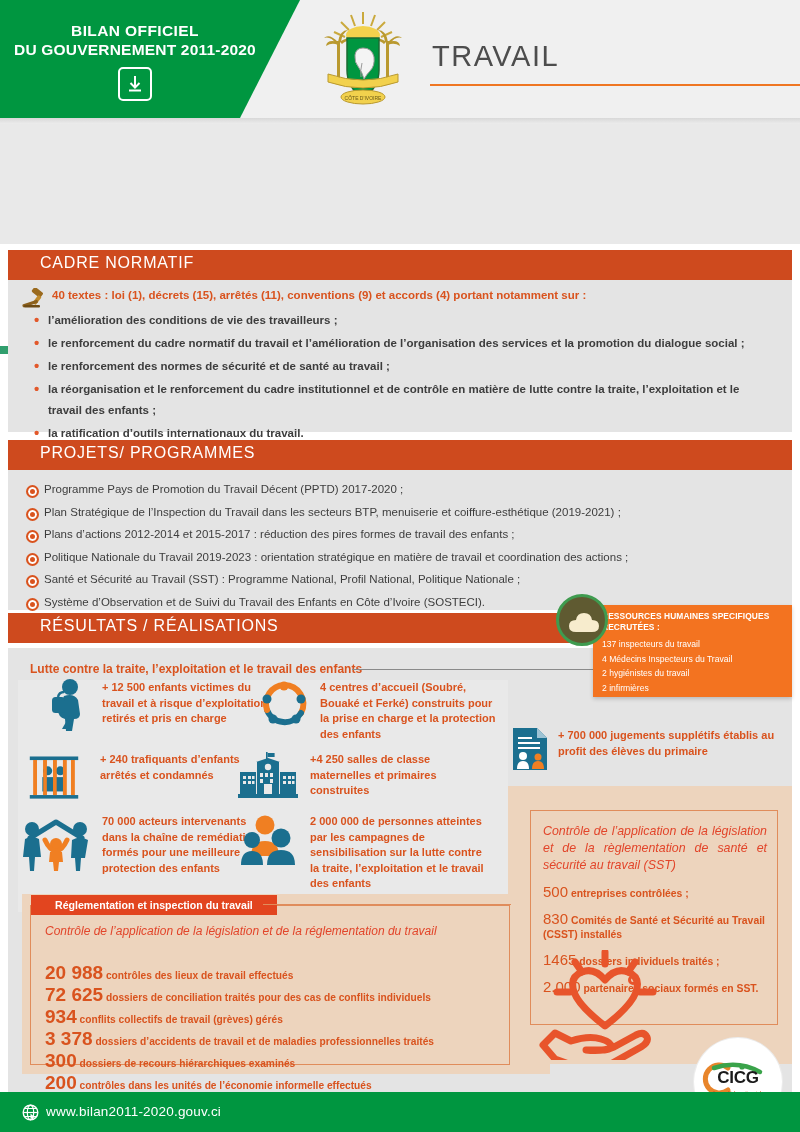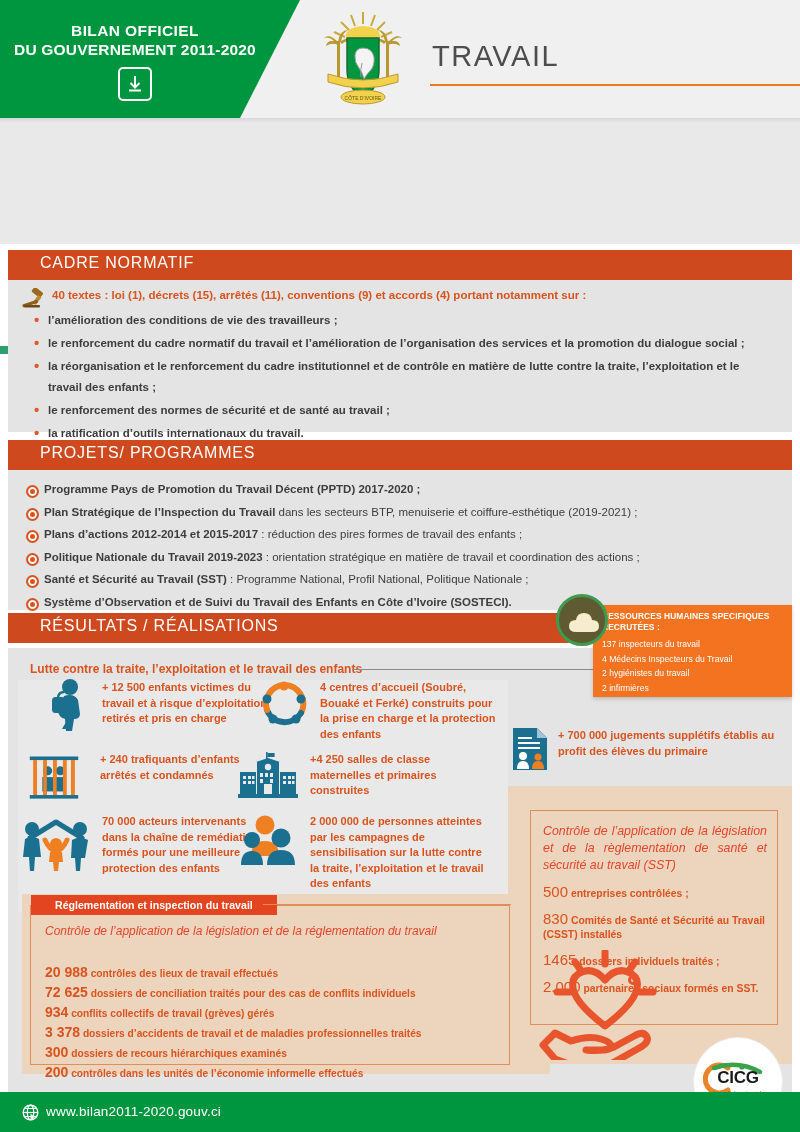--- a/index.html
+++ b/index.html
@@ -72,21 +72,21 @@
 
   
   .pp-body { left:8px; top:470px; width:784px; height:140px; }
   .pp-list { position:absolute; left:26px; top:478px; width:756px; }
   .pp-li { position:relative; padding-left:18px; font-size:11.5px; color:#3d3d3d; line-height:22.5px; }
   .pp-li:before {
     content:""; position:absolute; left:0; top:7px; width:9px; height:9px; border-radius:50%;
     border:2px solid #d9531e; background:#fff;
     box-shadow: inset 0 0 0 2px #fff, inset 0 0 0 10px #d9531e;
   }
-  .pp-li b { font-weight:bold; }
+  .pp-li b { font-weight:normal; }
 
   
   .res-body { left:8px; top:648px; width:784px; height:450px; }
   .res-sub { position:absolute; left:30px; top:662px; font-size:12px; font-weight:bold; color:#d9531e; }
   .res-rule { position:absolute; left:352px; top:669px; width:250px; height:1px; background:#8a8a8a; }
 
   .grey-inner { position:absolute; left:18px; top:680px; width:490px; height:232px; background:#e9e9e9; }
 
   .item { position:absolute; }
   .item .ico { position:absolute; left:0; top:0; width:52px; height:56px; }
@@ -123,21 +123,21 @@
   .sst-li .n { font-size:15px; font-weight:normal; }
 
   .ri-card { position:absolute; left:30px; top:905px; width:480px; height:160px; border:1px solid #e08c5b; }
   .ri-tab { position:absolute; left:0px; top:-11px; height:20px; background:#e2451f; padding:0 24px;
             display:flex; align-items:center; }
   .ri-tab span { font-size:10.6px; font-weight:bold; color:#fff; }
   .ri-tabline { position:absolute; left:232px; top:-2px; width:248px; height:1px; background:#e08c5b; }
   .ri-head { position:absolute; left:14px; top:17px; font-size:12px; font-style:italic; color:#e2452a; line-height:16px; }
   .ri-list { position:absolute; left:14px; top:57px; }
   .ri-li { font-size:10.2px; font-weight:bold; color:#d9531e; line-height:19px; }
-  .ri-li .n { font-size:14px; }
+  .ri-li .n { font-size:19px; }
 
   .heart-hand { position:absolute; left:535px; top:950px; width:140px; height:110px; }
 
   
   .cicg { position:absolute; left:694px; top:1038px; width:88px; height:88px; border-radius:50%;
           background:#fff; box-shadow:0 0 0 1px #ececec; }
   .cicg .c-txt { position:absolute; left:0; top:30px; width:88px; text-align:center;
                  font-size:17px; font-weight:bold; color:#1a1a1a; letter-spacing:-.3px; }
   .cicg .c-sub { position:absolute; left:5px; top:52px; width:78px; text-align:center;
                  font-size:4.1px; font-weight:bold; color:#d9531e; line-height:5.6px; }
@@ -227,22 +227,22 @@
   <svg class="gavel" viewBox="0 0 26 20">
     <rect x="10" y="1" width="11" height="6" rx="1.5" fill="#9a6a1e" transform="rotate(38 15 4)"></rect>
     <rect x="13" y="7" width="4" height="10" rx="1" fill="#c08b2c" transform="rotate(38 15 12)"></rect>
     <rect x="0" y="14" width="16" height="3.2" rx="1.2" fill="#8a5f1c" transform="rotate(-18 8 15)"></rect>
     <rect x="2" y="17" width="16" height="2.6" rx="1" fill="#6e4b14"></rect>
   </svg>
   <div class="cn-lead">40 textes : loi (1), décrets (15), arrêtés (11), conventions (9) et accords (4) portant notamment sur :</div>
   <div class="cn-list">
     <div class="cn-li">l’amélioration des conditions de vie des travailleurs ;</div>
     <div class="cn-li">le renforcement du cadre normatif du travail et l’amélioration de l’organisation des services et la promotion du dialogue social ;</div>
+    <div class="cn-li">le renforcement des normes de sécurité et de santé au travail ;</div>
     <div class="cn-li" style="width:740px">la réorganisation et le renforcement du cadre institutionnel et de contrôle en matière de lutte contre la traite, l’exploitation et le travail des enfants ;</div>
-    <div class="cn-li">le renforcement des normes de sécurité et de santé au travail ;</div>
     <div class="cn-li">la ratification d’outils internationaux du travail.</div>
   </div>
 
   <div class="secbar" style="top:440px">
     <span>PROJETS/ PROGRAMMES</span>
   </div>
   <div class="greyband pp-body"></div>
   <div class="pp-list">
     <div class="pp-li"><b>Programme Pays de Promotion du Travail Décent (PPTD) 2017-2020 ;</b><span></span></div>
     <div class="pp-li"><b>Plan Stratégique de l’Inspection du Travail</b><span> dans les secteurs BTP, menuiserie et coiffure-esthétique (2019-2021) ;</span></div>

